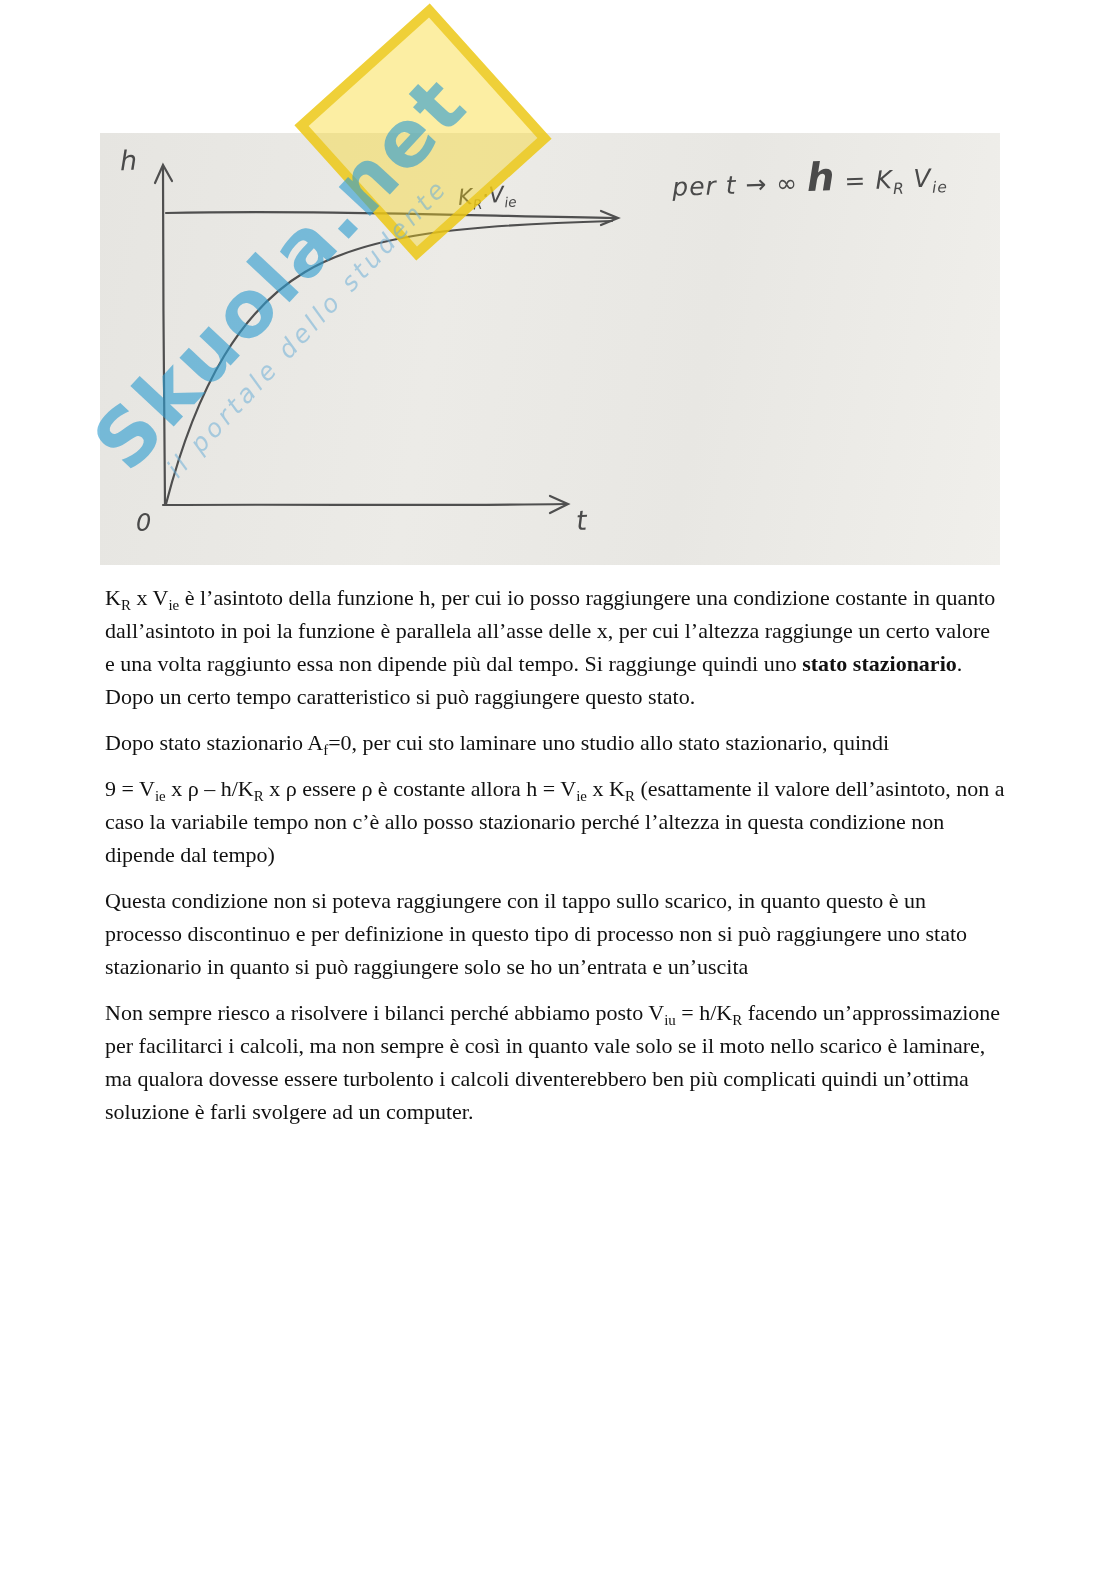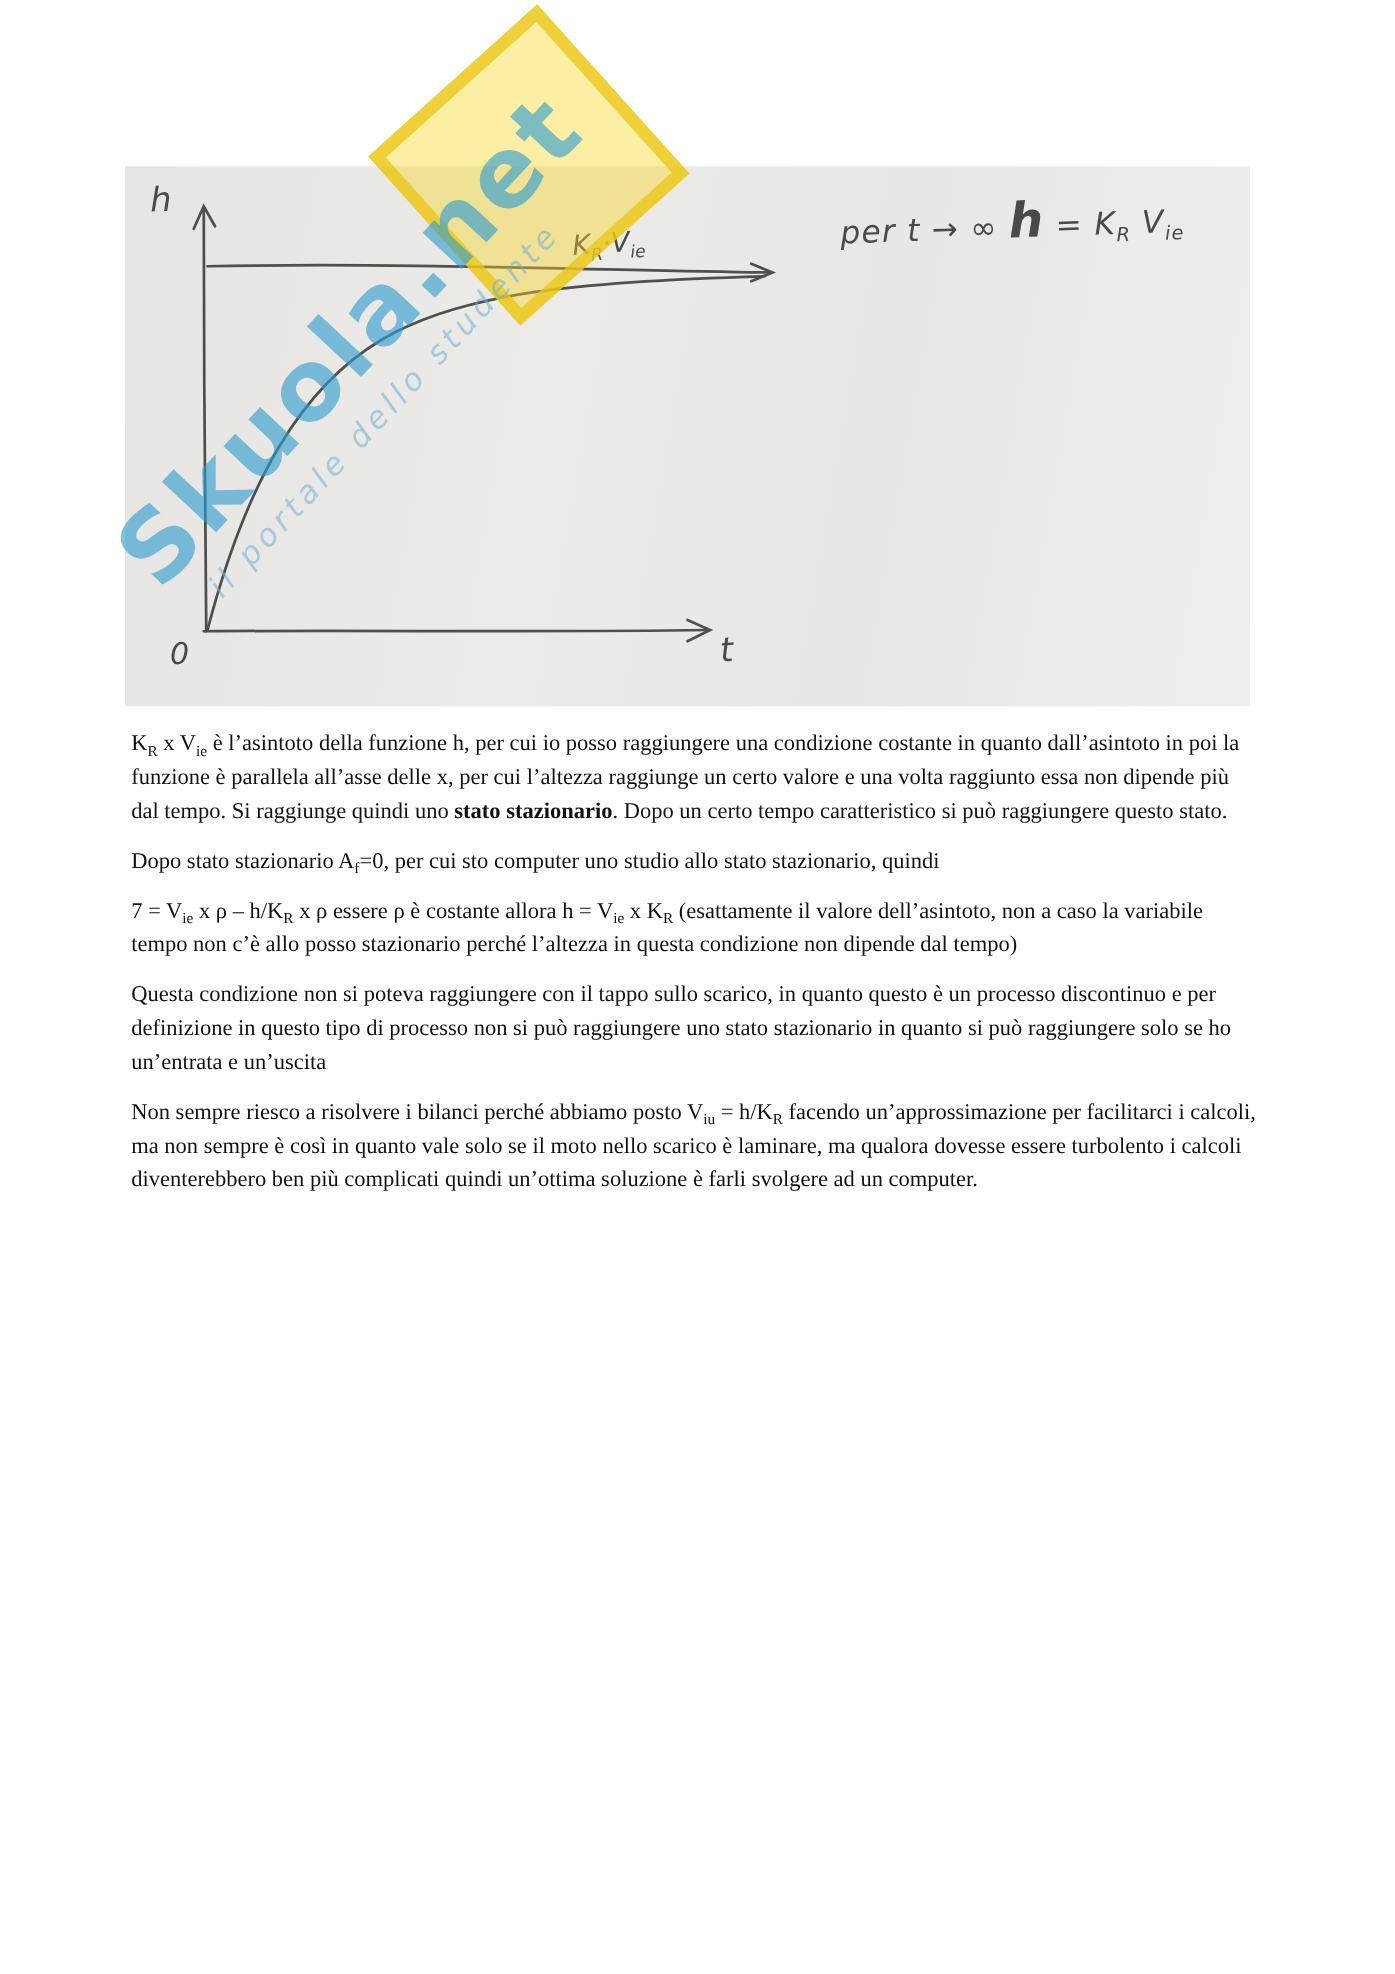--- a/index.html
+++ b/index.html
@@ -27,21 +27,21 @@
         border:10px solid rgba(235,198,20,0.75);}
   .watermark{position:absolute;left:-18px;top:298px;transform-origin:0 0;
         transform:rotate(-47deg);pointer-events:none;}
   .wm-brand{font-family:"DejaVu Sans",sans-serif;font-weight:bold;font-size:78px;
         letter-spacing:3px;color:rgba(47,156,208,0.62);line-height:0.95;}
   .wm-tagline{font-family:"DejaVu Sans",sans-serif;font-style:italic;font-size:25px;
         letter-spacing:4px;color:rgba(110,175,215,0.55);margin-top:6px;margin-left:30px;}
 
   
   .content{position:absolute;left:105px;top:581px;width:900px;
-        font-size:18px;line-height:1.5;}
+        font-size:22px;line-height:1.5;}
   .content p{margin:0 0 13px 0;}
   .content sub{font-size:0.68em;line-height:0;}
   .content b{font-weight:bold;}
 </style>
 </head>
 <body>
 
 <div class="page">
 
   <div class="scan">
@@ -70,19 +70,19 @@
 
     <div class="wm-diamond"></div>
     <div class="watermark">
       <div class="wm-brand">Skuola.net</div>
       <div class="wm-tagline">il portale dello studente</div>
     </div>
   </div>
 
   <div class="content" id="paragraphs">
       <p><span>K</span><sub>R</sub><span> x V</span><sub>ie</sub><span> è l’asintoto della funzione h, per cui io posso raggiungere una condizione costante in quanto dall’asintoto in poi la funzione è parallela all’asse delle x, per cui l’altezza raggiunge un certo valore e una volta raggiunto essa non dipende più dal tempo. Si raggiunge quindi uno </span><b>stato stazionario</b><span>. Dopo un certo tempo caratteristico si può raggiungere questo stato.</span></p>
-      <p><span>Dopo stato stazionario A</span><sub>f</sub><span>=0, per cui sto computer uno studio allo stato stazionario, quindi</span></p>
-      <p><span>7 = V</span><sub>ie</sub><span> x ρ – h/K</span><sub>R</sub><span> x ρ essere ρ è costante allora h = V</span><sub>ie</sub><span> x K</span><sub>R</sub><span> (esattamente il valore dell’asintoto, non a caso la variabile tempo non c’è allo posso stazionario perché l’altezza in questa condizione non dipende dal tempo)</span></p>
+      <p><span>Dopo stato stazionario A</span><sub>f</sub><span>=0, per cui sto laminare uno studio allo stato stazionario, quindi</span></p>
+      <p><span>9 = V</span><sub>ie</sub><span> x ρ – h/K</span><sub>R</sub><span> x ρ essere ρ è costante allora h = V</span><sub>ie</sub><span> x K</span><sub>R</sub><span> (esattamente il valore dell’asintoto, non a caso la variabile tempo non c’è allo posso stazionario perché l’altezza in questa condizione non dipende dal tempo)</span></p>
       <p><span>Questa condizione non si poteva raggiungere con il tappo sullo scarico, in quanto questo è un processo discontinuo e per definizione in questo tipo di processo non si può raggiungere uno stato stazionario in quanto si può raggiungere solo se ho un’entrata e un’uscita</span></p>
       <p><span>Non sempre riesco a risolvere i bilanci perché abbiamo posto V</span><sub>iu</sub><span> = h/K</span><sub>R</sub><span> facendo un’approssimazione per facilitarci i calcoli, ma non sempre è così in quanto vale solo se il moto nello scarico è laminare, ma qualora dovesse essere turbolento i calcoli diventerebbero ben più complicati quindi un’ottima soluzione è farli svolgere ad un computer.</span></p>
     </div>
 
 </div>
 
 </body></html>

